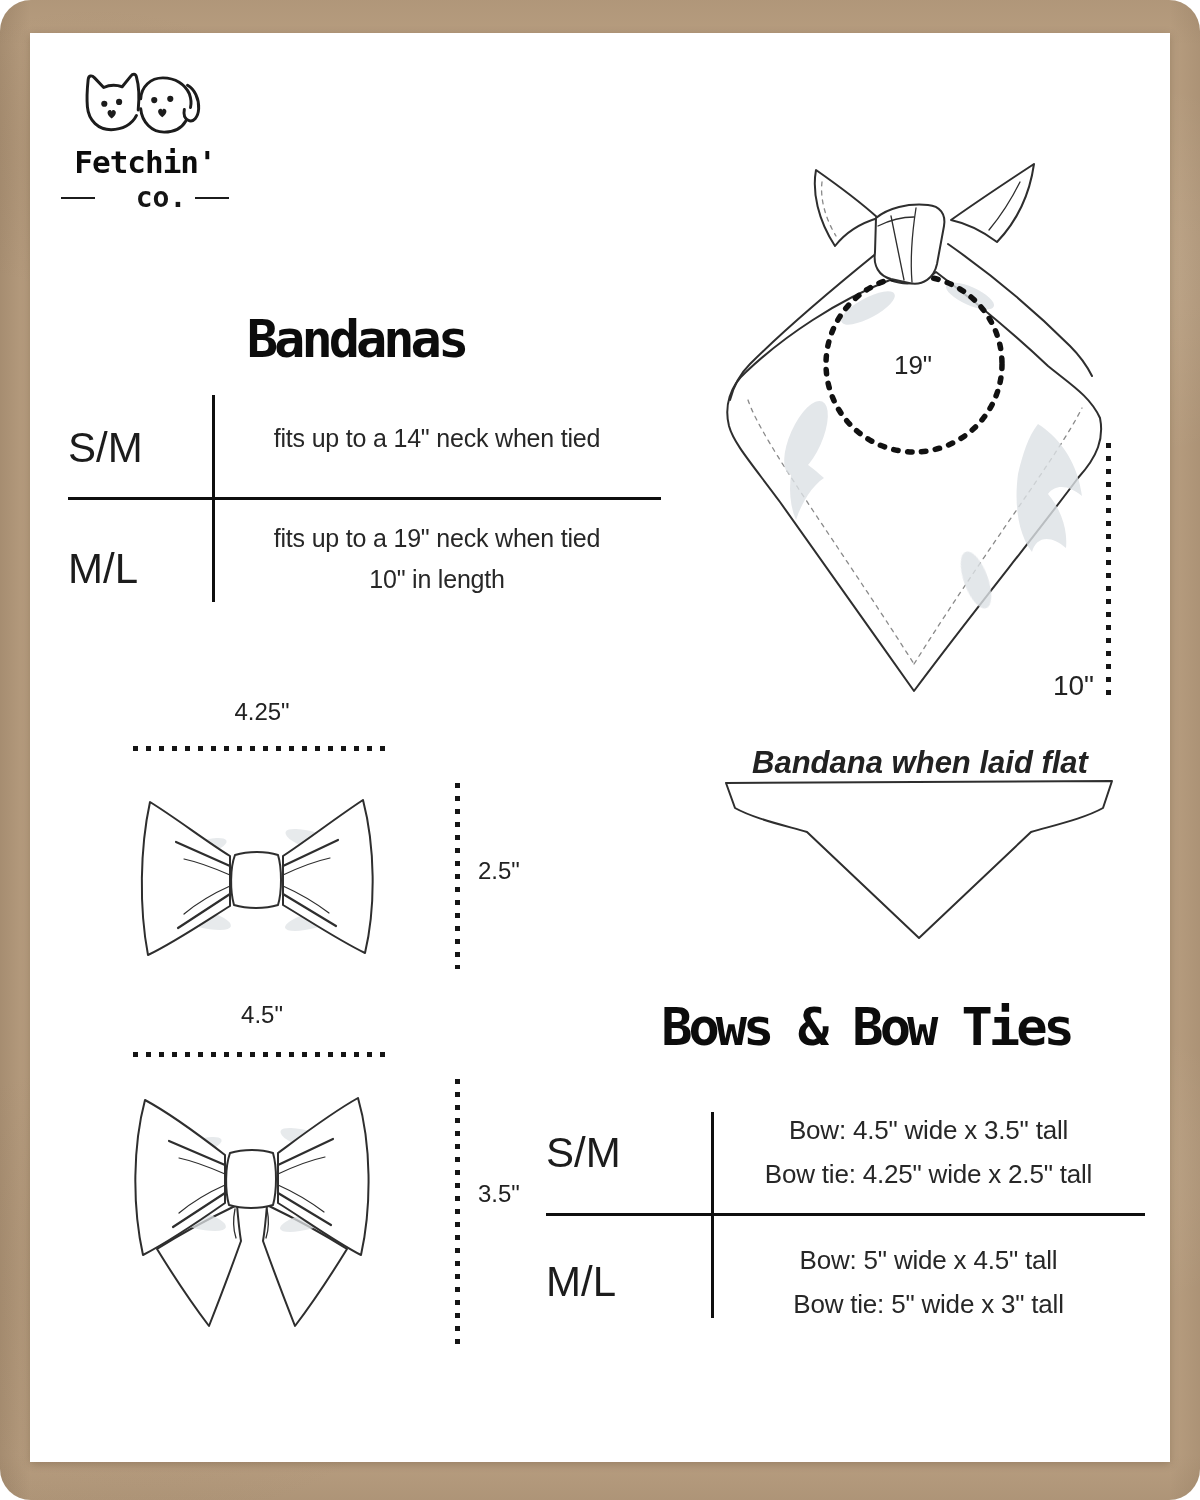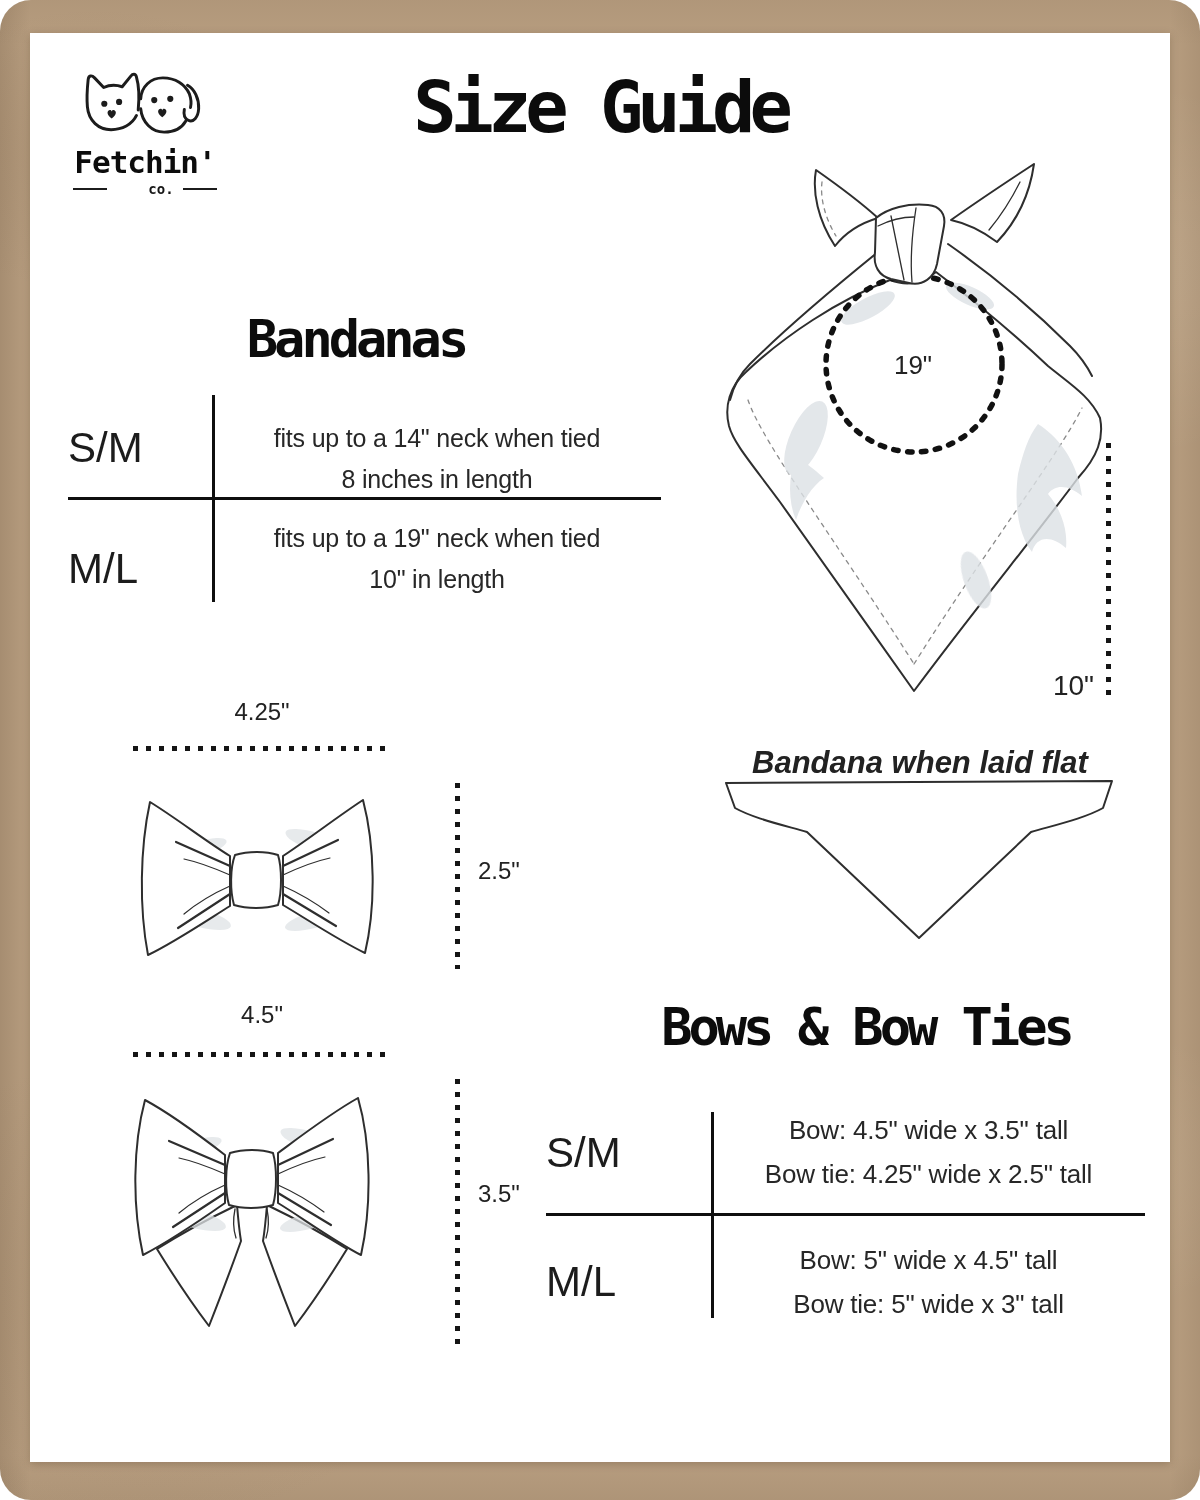--- a/index.html
+++ b/index.html
@@ -25,21 +25,21 @@
   .body-txt{color:#272727;font-size:25px;letter-spacing:-0.2px;}
   .sizecell{font-size:42px;color:#1c1c1c;}
   .speccol{text-align:center;}
   .tline{background:#0f0f0f;}
   .dot-h{height:5px;background:repeating-linear-gradient(90deg,#151515 0 5px,transparent 5px 13px);}
   .dot-v{width:5px;background:repeating-linear-gradient(180deg,#151515 0 5px,transparent 5px 13px);}
   .measure{font-size:24px;color:#222;}
   .flatcap{font-style:italic;font-weight:600;font-size:31px;color:#222;text-align:center;}
   .brandname{left:45px;top:144px;width:200px;text-align:center;font-size:31px;letter-spacing:-1px;}
   .brandsub{left:45px;top:181px;width:200px;display:flex;align-items:center;justify-content:center;gap:9px;}
-  .brandsub .co{font-family:"DejaVu Sans Mono", monospace;font-weight:bold;font-size:14px;color:#151515;margin-left:32px;}
+  .brandsub .co{font-family:"DejaVu Sans Mono", monospace;font-weight:bold;font-size:28px;color:#151515;margin-left:32px;}
   .dash{width:34px;height:0;border-top:2.5px solid #1c1c1c;}
 </style>
 </head>
 <body>
 
 <div class="stage">
   <div class="card"></div>
 
   <svg class="abs" style="left:80px;top:68px" width="130" height="74" viewBox="0 0 105 60">
     <g fill="none" stroke="#1c1c1c" stroke-width="2.4" stroke-linecap="round" stroke-linejoin="round">
@@ -57,30 +57,28 @@
       <path d="M66.5,40 C63.6,37.6 62.4,35.4 63.6,33.8 C64.6,32.5 66.5,32.9 66.5,34.5 C66.5,32.9 68.4,32.5 69.4,33.8 C70.6,35.4 69.4,37.6 66.5,40 Z"></path>
     </g>
   </svg>
   <div class="abs mono brandname">Fetchin'</div>
   <div class="abs brandsub">
     <span class="dash"></span>
     <span class="co">co.</span>
     <span class="dash"></span>
   </div>
 
-  <div class="abs mono title">Size Guide</div>
 
   <div class="abs mono h2 h-bandanas">Bandanas</div>
   <div class="abs tline" style="left:212px;top:395px;width:3px;height:207px"></div>
   <div class="abs tline" style="left:68px;top:497px;width:593px;height:3px"></div>
   <div class="abs sizecell" style="left:68px;top:424px;width:145px">S/M</div>
   <div class="abs sizecell" style="left:68px;top:545px;width:145px">M/L</div>
   <div class="abs speccol body-txt" style="left:213px;top:418px;width:448px;line-height:41px">
     <div>fits up to a 14" neck when tied</div>
-    <div>8 inches in length</div>
   </div>
   <div class="abs speccol body-txt" style="left:213px;top:518px;width:448px;line-height:41px">
     <div>fits up to a 19" neck when tied</div>
     <div>10" in length</div>
   </div>
 
   <svg class="abs" style="left:718px;top:156px" width="395" height="545" viewBox="0 0 395 545">
     <g stroke="#2e2e2e" stroke-width="2" fill="none" stroke-linecap="round" stroke-linejoin="round">
       <path fill="#ffffff" d="M196,535 C150,470 100,400 62,346 C34,308 16,288 11,270 C6,250 12,230 28,216 C66,180 120,144 172,124 C188,130 204,128 218,116 C255,144 292,174 330,210 C352,228 372,240 382,262 C386,282 380,300 360,322 C320,376 250,462 196,535 Z"></path>
       <path stroke="#8a8a8a" stroke-width="1.3" stroke-dasharray="4 5" d="M30,244 C44,286 120,388 196,508"></path>

